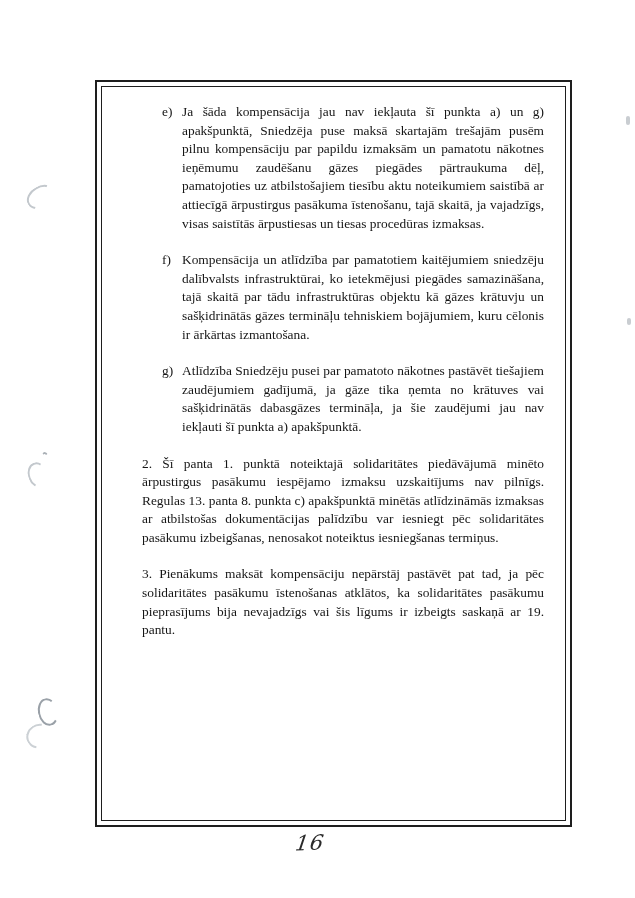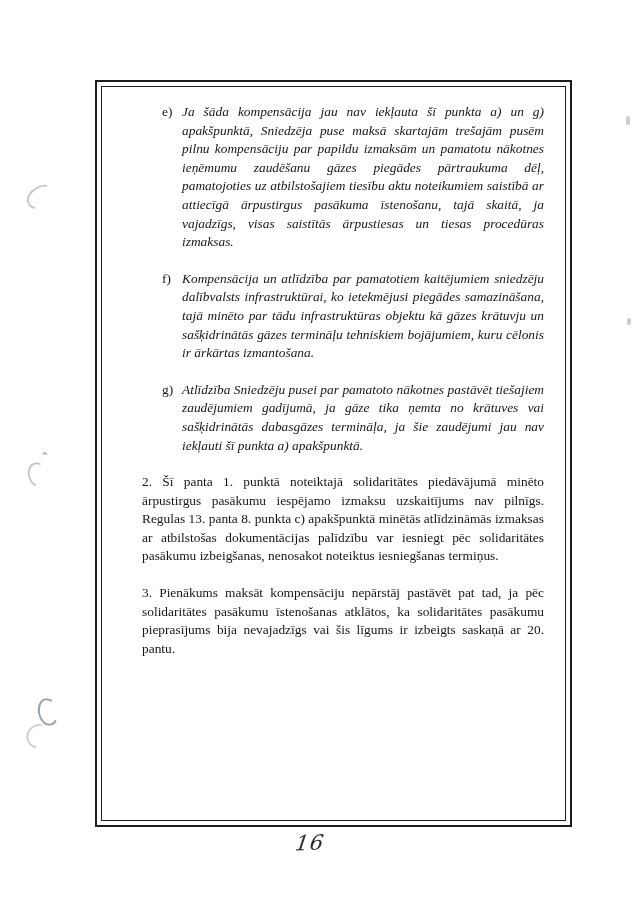--- a/index.html
+++ b/index.html
@@ -37,21 +37,20 @@
     margin-left: 20px;
     margin-bottom: 18px;
   }
   .list-item .label {
     flex: 0 0 20px;
     width: 20px;
   }
   .list-item .text {
     flex: 1;
     text-align: justify;
-    font-style: italic;
   }
 
   .para {
     text-align: justify;
     margin-bottom: 18px;
   }
 
   
   .page-number {
     position: absolute;
@@ -100,31 +99,31 @@
     <div class="frame-inner">
       <div class="content">
 
         <div class="list-item">
           <span class="label">e)</span>
           <div class="text">Ja šāda kompensācija jau nav iekļauta šī punkta a) un g) apakšpunktā, Sniedzēja puse maksā skartajām trešajām pusēm pilnu kompensāciju par papildu izmaksām un pamatotu nākotnes ieņēmumu zaudēšanu gāzes piegādes pārtraukuma dēļ, pamatojoties uz atbilstošajiem tiesību aktu noteikumiem saistībā ar attiecīgā ārpustirgus pasākuma īstenošanu, tajā skaitā, ja vajadzīgs, visas saistītās ārpustiesas un tiesas procedūras izmaksas.</div>
         </div>
 
         <div class="list-item">
           <span class="label">f)</span>
-          <div class="text">Kompensācija un atlīdzība par pamatotiem kaitējumiem sniedzēju dalībvalsts infrastruktūrai, ko ietekmējusi piegādes samazināšana, tajā minēto par tādu infrastruktūras objektu kā gāzes krātuvju un sašķidrinātās gāzes termināļu tehniskiem bojājumiem, kuru cēlonis ir ārkārtas izmantošana.</div>
+          <div class="text">Kompensācija un atlīdzība par pamatotiem kaitējumiem sniedzēju dalībvalsts infrastruktūrai, ko ietekmējusi piegādes samazināšana, tajā skaitā par tādu infrastruktūras objektu kā gāzes krātuvju un sašķidrinātās gāzes termināļu tehniskiem bojājumiem, kuru cēlonis ir ārkārtas izmantošana.</div>
         </div>
 
         <div class="list-item">
           <span class="label">g)</span>
           <div class="text">Atlīdzība Sniedzēju pusei par pamatoto nākotnes pastāvēt tiešajiem zaudējumiem gadījumā, ja gāze tika ņemta no krātuves vai sašķidrinātās dabasgāzes termināļa, ja šie zaudējumi jau nav iekļauti šī punkta a) apakšpunktā.</div>
         </div>
 
         <p class="para">2. Šī panta 1. punktā noteiktajā solidaritātes piedāvājumā minēto ārpustirgus pasākumu iespējamo izmaksu uzskaitījums nav pilnīgs. Regulas 13. panta 8. punkta c) apakšpunktā minētās atlīdzināmās izmaksas ar atbilstošas dokumentācijas palīdzību var iesniegt pēc solidaritātes pasākumu izbeigšanas, nenosakot noteiktus iesniegšanas termiņus.</p>
 
-        <p class="para">3. Pienākums maksāt kompensāciju nepārstāj pastāvēt pat tad, ja pēc solidaritātes pasākumu īstenošanas atklātos, ka solidaritātes pasākumu pieprasījums bija nevajadzīgs vai šis līgums ir izbeigts saskaņā ar 20. pantu.</p>
+        <p class="para">3. Pienākums maksāt kompensāciju nepārstāj pastāvēt pat tad, ja pēc solidaritātes pasākumu īstenošanas atklātos, ka solidaritātes pasākumu pieprasījums bija nevajadzīgs vai šis līgums ir izbeigts saskaņā ar 19. pantu.</p>
 
       </div>
     </div>
   </div>
 
   <div class="page-number">16</div>
 
 </div>
 
 </body></html>

